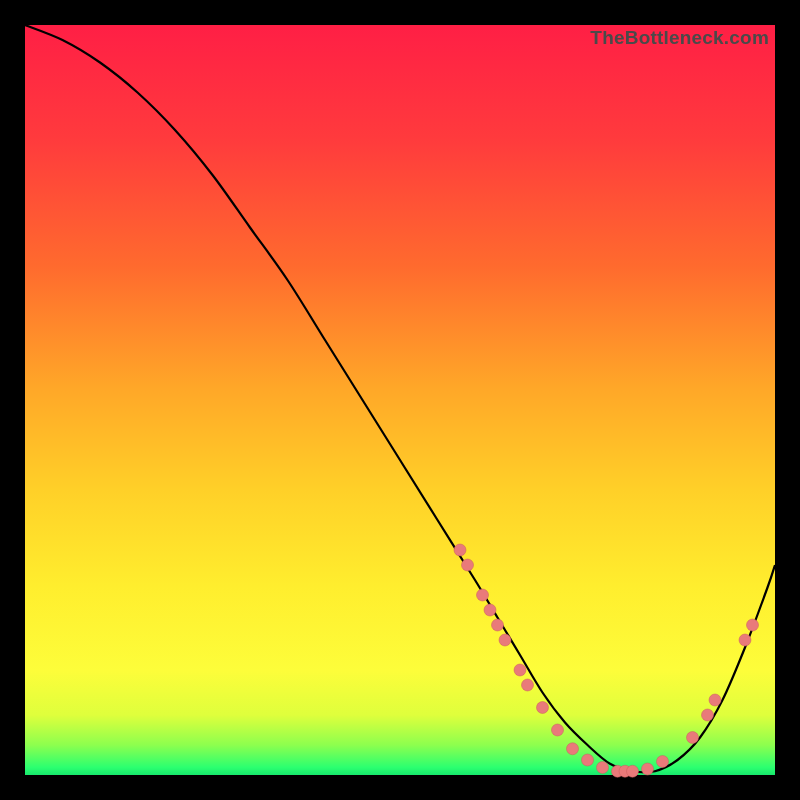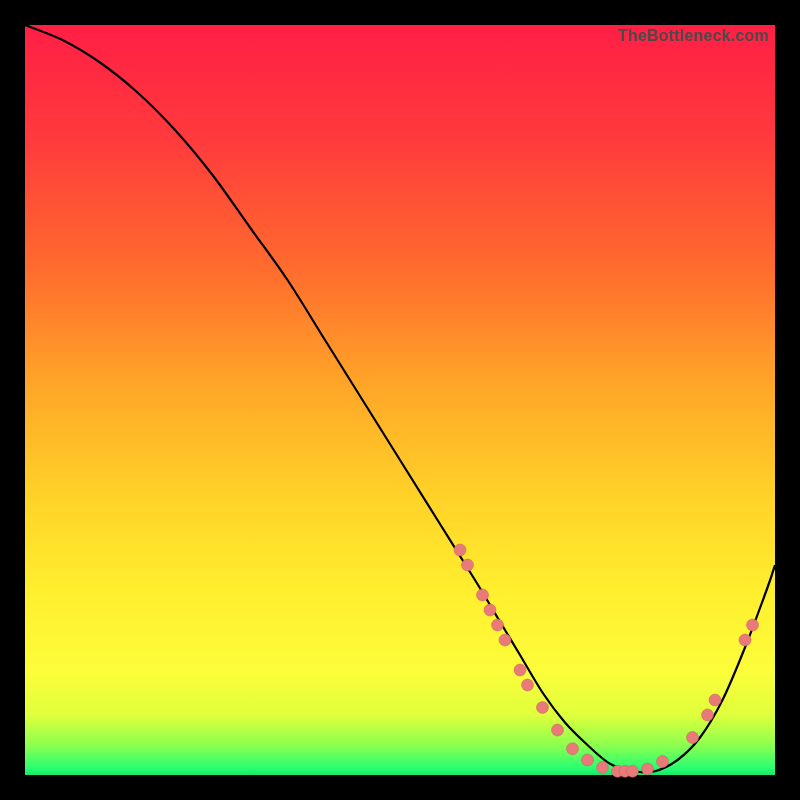--- a/index.html
+++ b/index.html
@@ -39,21 +39,21 @@
       #8dff4e 96%,
       #2bff70 99%,
       #17e86c 100%
     );
   }
   .watermark {
     position: absolute;
     top: 2px;
     right: 6px;
     color: #4a4a4a;
-    font-size: 16px;
+    font-size: 19px;
     font-weight: 600;
     letter-spacing: 0.2px;
     user-select: none;
   }
   svg.curve {
     position: absolute;
     left: 0;
     top: 0;
     width: 750px;
     height: 750px;

